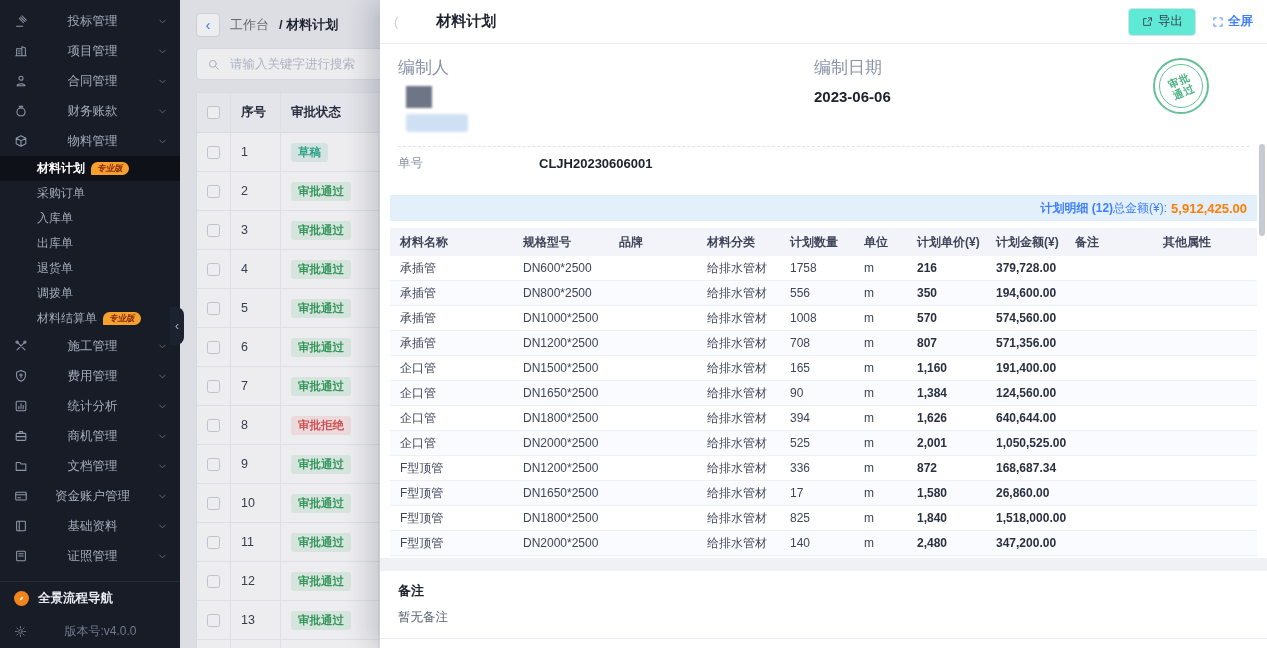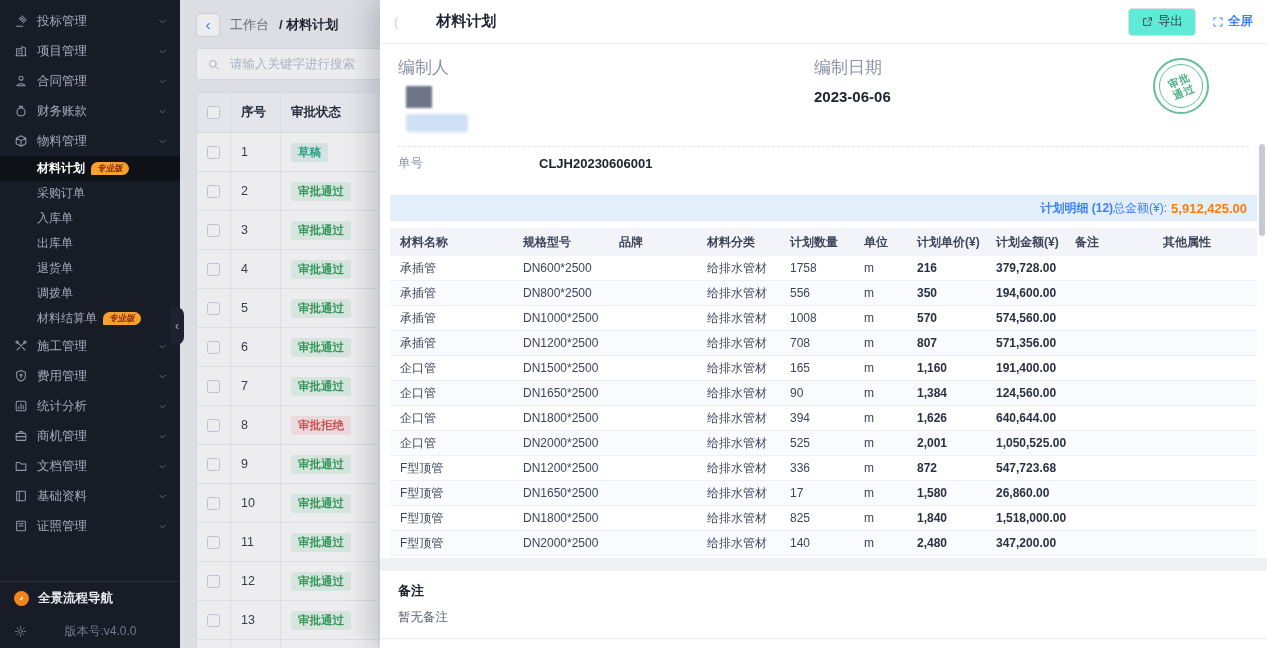--- a/index.html
+++ b/index.html
@@ -4,21 +4,21 @@
 <style>
   html,body{margin:0;padding:0;background:#dfe2e8;}
   *{box-sizing:border-box;}
   #app{position:relative;width:1267px;height:648px;overflow:hidden;background:#edeff3;
        font-family:"Liberation Sans","DejaVu Sans",sans-serif;-webkit-font-smoothing:antialiased;}
 
   
   .sidebar{position:absolute;left:0;top:0;width:180px;height:648px;background:#181c27;z-index:3;}
   .menu{padding-top:6px;height:582px;overflow:hidden;}
   .s-item{height:30px;display:flex;align-items:center;gap:9px;padding:0 12px 0 14px;
-          color:#a3aab9;font-size:12.5px;cursor:pointer;white-space:nowrap;}
+          color:#a3aab9;font-size:12.5px;cursor:pointer;white-space:nowrap;text-align:center;}
   .s-item .lbl{flex:1;overflow:hidden;}
   .s-sub{height:25px;display:flex;align-items:center;gap:6px;padding-left:37px;
          color:#a3aab9;font-size:12px;cursor:pointer;white-space:nowrap;}
   .s-sub.active{background:#0e1118;color:#fff;font-weight:bold;}
   .badge-pro{background:#f6a12e;color:#8a2c0e;font-size:8.5px;font-style:italic;font-weight:bold;
              padding:1.5px 6px;border-radius:8px 8px 8px 1px;line-height:1.2;}
   .icn{display:inline-flex;align-items:center;justify-content:center;flex:none;}
   .pinned{position:absolute;bottom:0;left:0;width:180px;background:#181c27;border-top:1px solid #272d3b;z-index:2;}
   .nav-row{height:32px;display:flex;align-items:center;gap:9px;padding:0 14px;color:#e8eaf0;
            font-size:12.5px;font-weight:bold;cursor:pointer;}
@@ -272,20 +272,34 @@
           <span class="lbl">文档管理</span>
           <span class="icn">
             <svg width="11" height="11" viewBox="0 0 16 16" fill="none" stroke="#6d7383" stroke-width="1.2" stroke-linecap="round" stroke-linejoin="round">
               <path d="M4 6l4 4 4-4"></path>
             </svg>
           </span>
         </div>
         <div class="s-item">
           <span class="icn">
             <svg width="14" height="14" viewBox="0 0 16 16" fill="none" stroke="#8f97a8" stroke-width="1.2" stroke-linecap="round" stroke-linejoin="round">
+              <rect x="2" y="3.8" width="12" height="8.8" rx="1"></rect>
+              <path d="M2 6.6h12M4.5 10h3"></path>
+            </svg>
+          </span>
+          <span class="lbl">资金账户管理</span>
+          <span class="icn">
+            <svg width="11" height="11" viewBox="0 0 16 16" fill="none" stroke="#6d7383" stroke-width="1.2" stroke-linecap="round" stroke-linejoin="round">
+              <path d="M4 6l4 4 4-4"></path>
+            </svg>
+          </span>
+        </div>
+        <div class="s-item">
+          <span class="icn">
+            <svg width="14" height="14" viewBox="0 0 16 16" fill="none" stroke="#8f97a8" stroke-width="1.2" stroke-linecap="round" stroke-linejoin="round">
               <rect x="3" y="2.5" width="10" height="11" rx="1"></rect>
               <path d="M6 2.5v11"></path>
             </svg>
           </span>
           <span class="lbl">基础资料</span>
           <span class="icn">
             <svg width="11" height="11" viewBox="0 0 16 16" fill="none" stroke="#6d7383" stroke-width="1.2" stroke-linecap="round" stroke-linejoin="round">
               <path d="M4 6l4 4 4-4"></path>
             </svg>
           </span>
@@ -658,21 +672,21 @@
               <span></span>
             </div>
             <div class="dt-grid dt-row">
               <span>F型顶管</span>
               <span>DN1200*2500</span>
               <span></span>
               <span>给排水管材</span>
               <span>336</span>
               <span>m</span>
               <span class="nb">872</span>
-              <span class="nb">547,723.68</span>
+              <span class="nb">168,687.34</span>
               <span></span>
               <span></span>
             </div>
             <div class="dt-grid dt-row">
               <span>F型顶管</span>
               <span>DN1650*2500</span>
               <span></span>
               <span>给排水管材</span>
               <span>17</span>
               <span>m</span>

